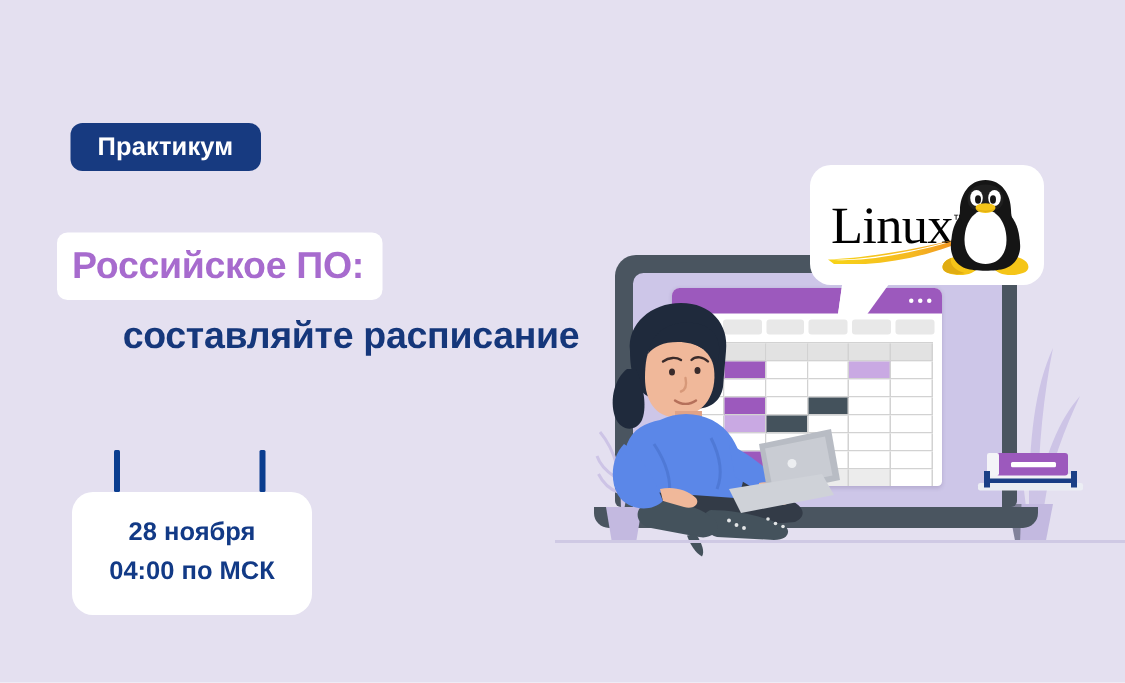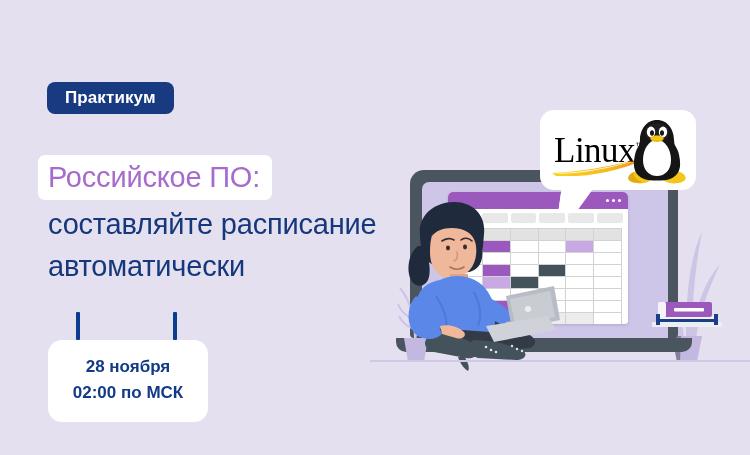--- a/index.html
+++ b/index.html
@@ -57,46 +57,47 @@
   .badge-college  { background: #a36bc8; }
 
   
   .headline {
     position: absolute;
     left: 40px;
     top: 155px;
     width: 380px;
   }
   .headline-line {
-    font-size: 29px;
-    font-weight: normal;
+    font-size: 25px;
+    font-weight: bold;
     line-height: 36px;
     letter-spacing: -0.2px;
     white-space: nowrap;
   }
   .headline-hl {
     display: inline-block;
     background: #ffffff;
     color: #a76bce;
     border-radius: 7px;
     padding: 4px 12px 5px 10px;
     margin-left: -2px;
   }
   .headline-plain {
     color: #15377b;
     padding-left: 8px;
+    text-align: center;
   }
   .headline-sp2 { margin-top: 6px; }
   .headline-sp3 { margin-top: 6px; }
 
   
   .date-block {
     position: absolute;
     left: 48px;
-    top: 312px;
+    top: 300px;
   }
   .pins {
     position: relative;
     height: 28px;
     width: 160px;
   }
   .pin {
     position: absolute;
     top: 0;
     width: 4px;
@@ -327,31 +328,30 @@
 
     <div class="badge-row">
       <span class="badge badge-practicum">Практикум</span>
     </div>
 
     <div class="headline">
       <div class="headline-line">
         <span class="headline-hl">Российское ПО:</span>
       </div>
       <div class="headline-line headline-plain headline-sp2">составляйте расписание</div>
-      <div class="headline-line headline-plain headline-sp3">автоматически</div>
     </div>
 
     <div class="date-block">
       <div class="pins">
         <span class="pin pin-left"></span>
         <span class="pin pin-right"></span>
       </div>
       <div class="date-card">
         <div class="date-text">28 ноября</div>
-        <div class="date-text">02:00 по МСК</div>
+        <div class="date-text">04:00 по МСК</div>
       </div>
     </div>
   </div>
 
   <div class="illu">
 
     <svg class="plant-back" viewBox="0 0 72 175">
       <g fill="#cdc4e6">
         <path d="M34 150 C30 110 20 80 6 58 C16 82 24 112 28 150 Z"></path>
         <path d="M36 150 C36 104 40 70 52 44 C46 74 42 110 42 150 Z"></path>

